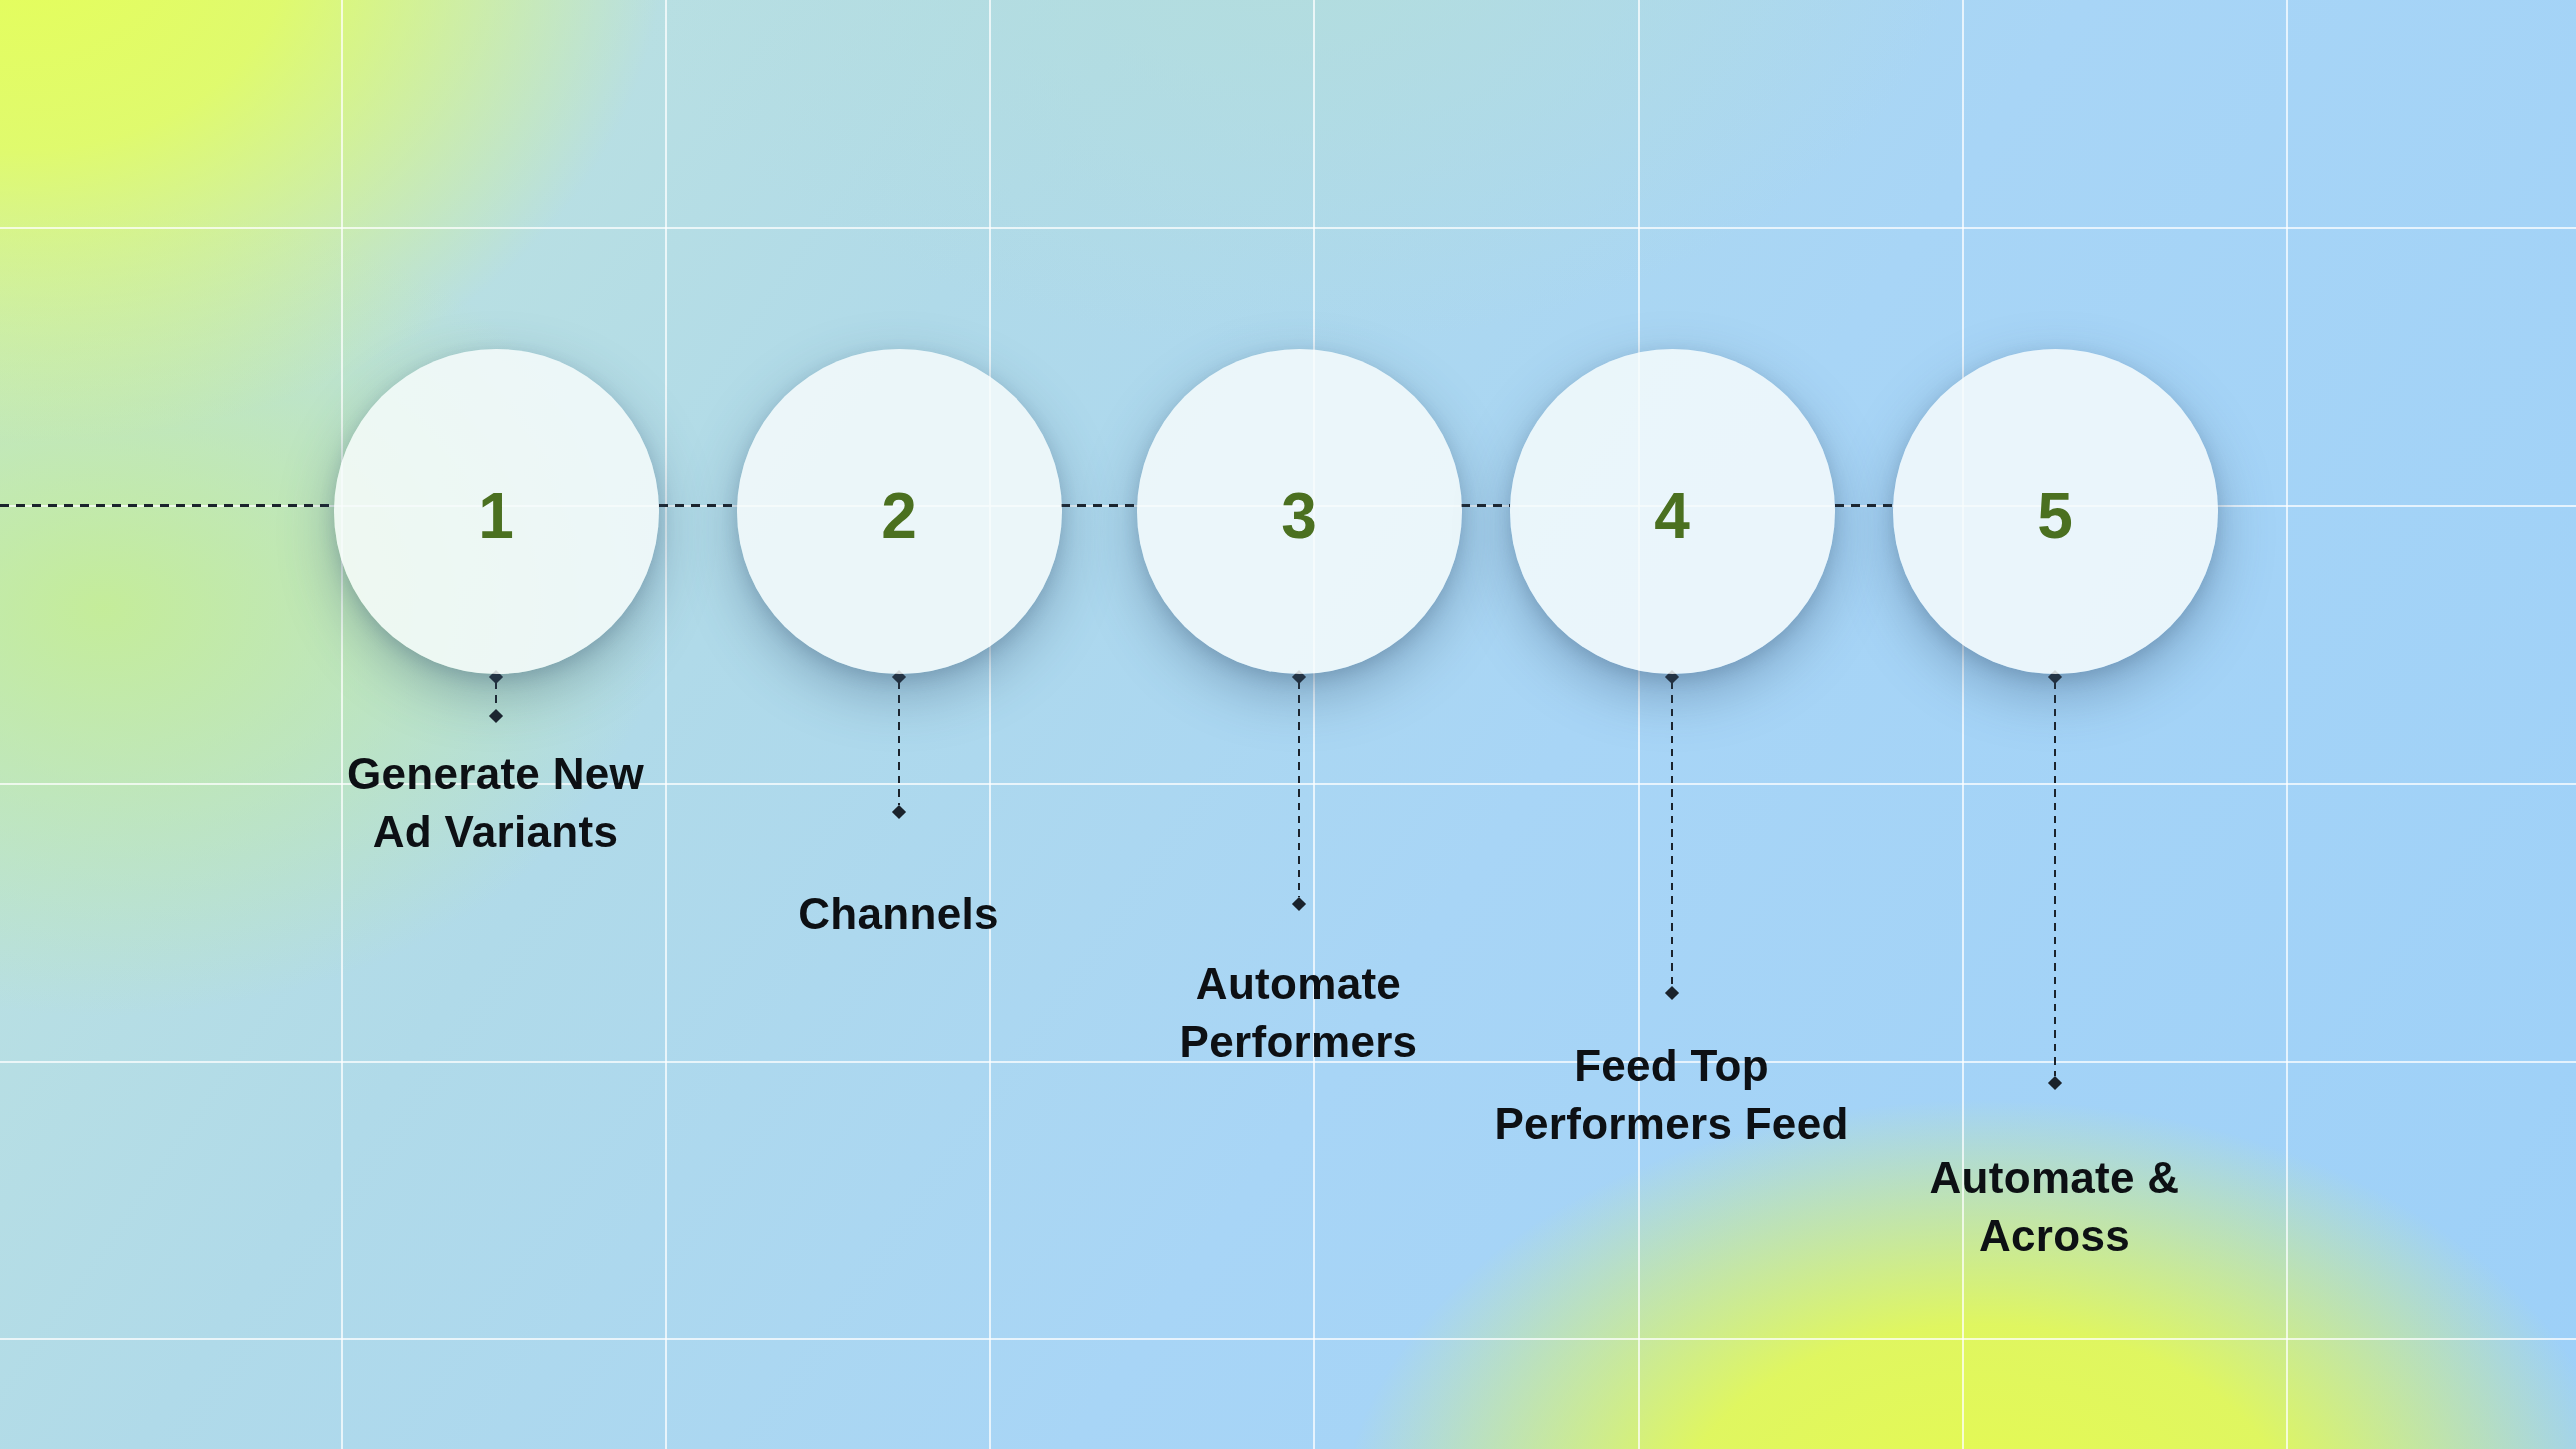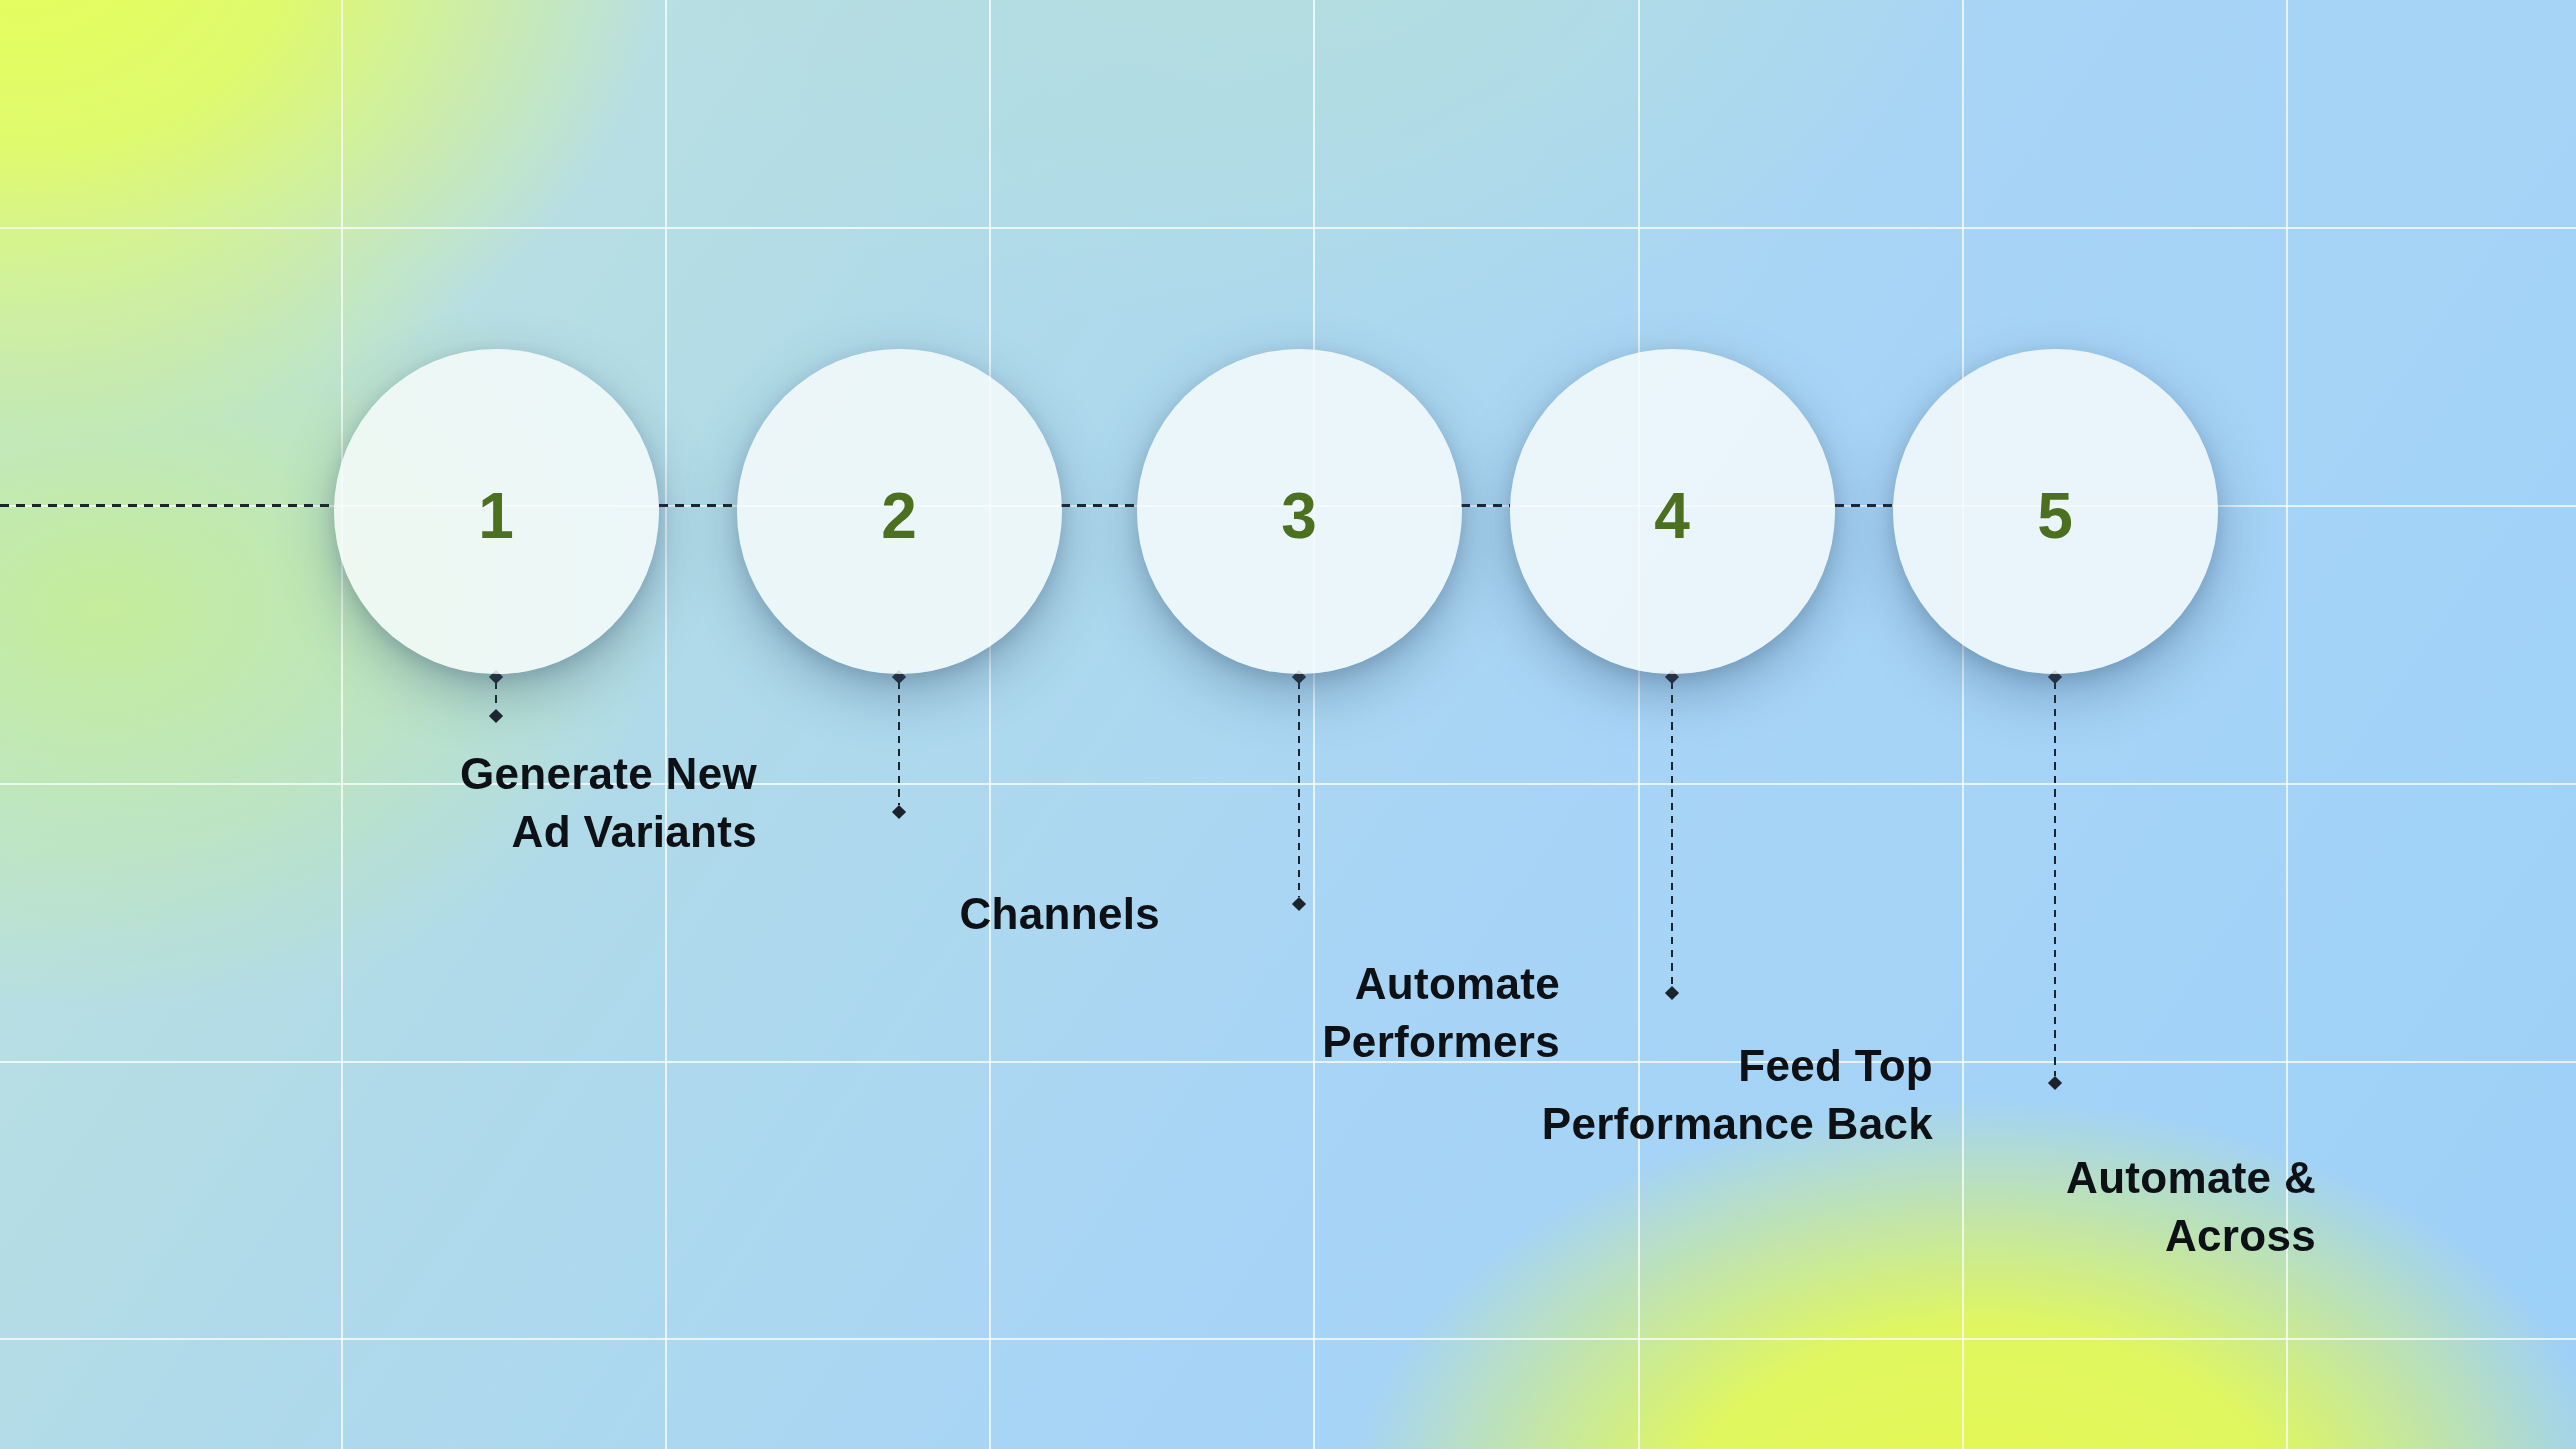--- a/index.html
+++ b/index.html
@@ -43,21 +43,21 @@
     z-index:2;
   }
   .diamond{
     position:absolute;width:10px;height:10px;background:var(--dash);
     transform:rotate(45deg);z-index:2;
   }
   .diamond.start{left:calc(var(--cx) - 5.4px);top:672px;}
   .diamond.end{left:calc(var(--cx) - 5.4px);top:calc(var(--end) - 5.4px);}
   .label{
     position:absolute;left:calc(var(--cx) - 262px);top:var(--ly);width:523px;
-    text-align:right;font-size:44px;line-height:58px;font-weight:700;
+    text-align:center;font-size:44px;line-height:58px;font-weight:700;
     color:var(--label);letter-spacing:0.3px;z-index:4;
   }
 </style>
 </head>
 <body>
 
 <div class="grid-v" style="left:341px"></div>
 <div class="grid-v" style="left:665px"></div>
 <div class="grid-v" style="left:989px"></div>
 <div class="grid-v" style="left:1313px"></div>
@@ -106,21 +106,21 @@
   <div class="label"><span>Automate</span><br><span>Performers</span></div>
 </div>
 
 <div class="step step4">
   <div class="circle">
     <span class="num">4</span>
   </div>
   <div class="diamond start"></div>
   <div class="vline"></div>
   <div class="diamond end"></div>
-  <div class="label"><span>Feed Top</span><br><span>Performance Back</span></div>
+  <div class="label"><span>Feed Top</span><br><span>Performers Feed</span></div>
 </div>
 
 <div class="step step5">
   <div class="circle">
     <span class="num">5</span>
   </div>
   <div class="diamond start"></div>
   <div class="vline"></div>
   <div class="diamond end"></div>
   <div class="label"><span>Automate &amp;</span><br><span>Across</span></div>

